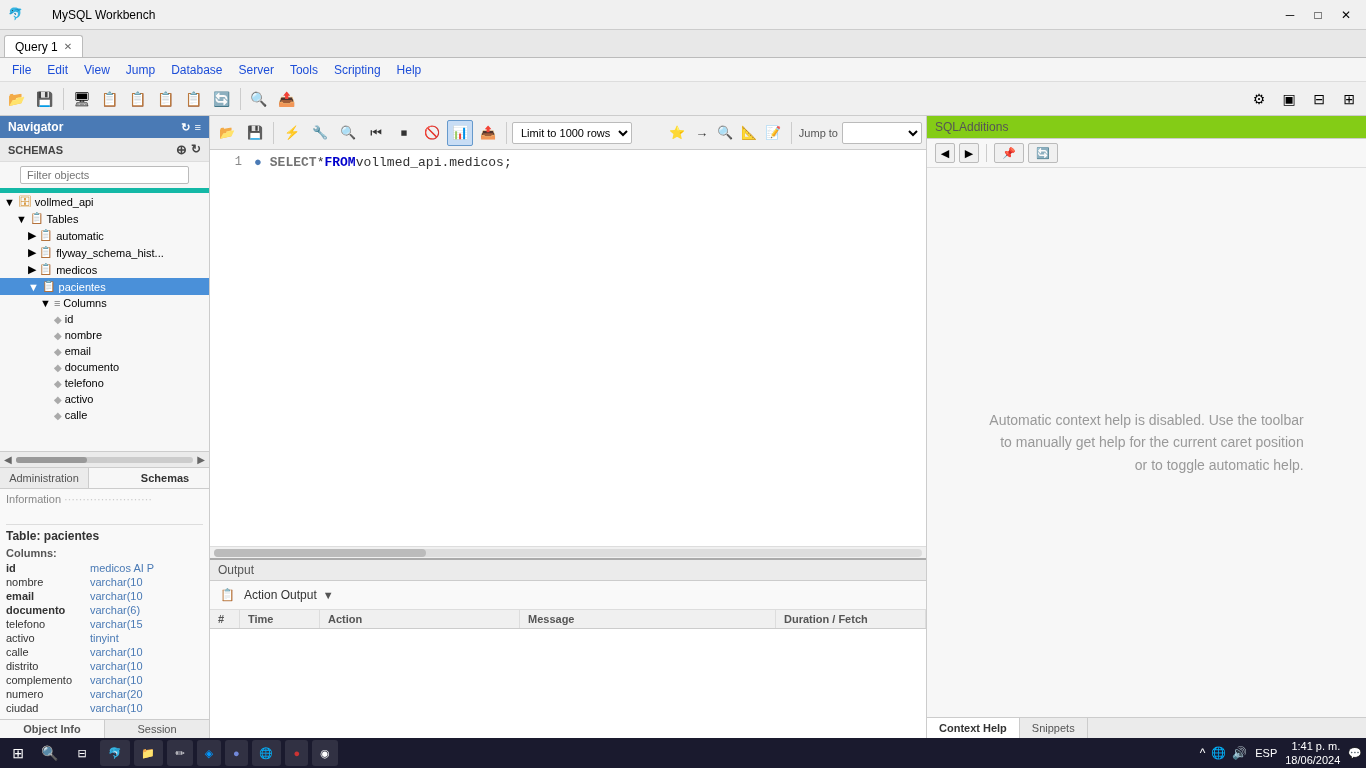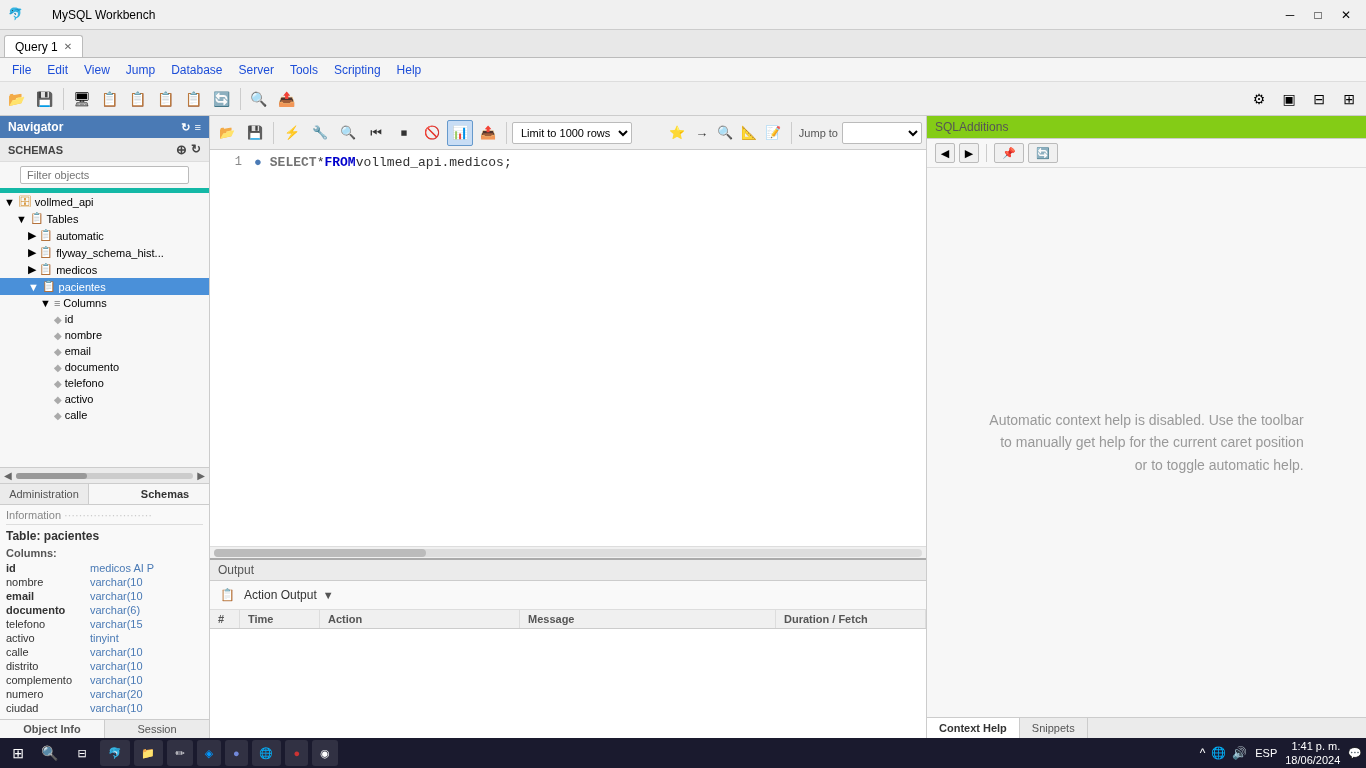--- a/index.html
+++ b/index.html
@@ -176,21 +176,21 @@
     
     #info-panel {
       border-top: 1px solid #ccc;
       padding: 4px 6px;
       background: #f9f9f9;
     }
     #info-header {
       font-size: 11px;
       color: #888;
       border-bottom: 1px solid #ddd;
-      padding-bottom: 2px;
+      padding-bottom: 18px;
       margin-bottom: 4px;
     }
     #table-info {
       font-size: 11px;
     }
     #table-name-line {
       font-size: 12px;
       margin-bottom: 4px;
     }
     #table-name-line span { font-weight: bold; color: #333; }

